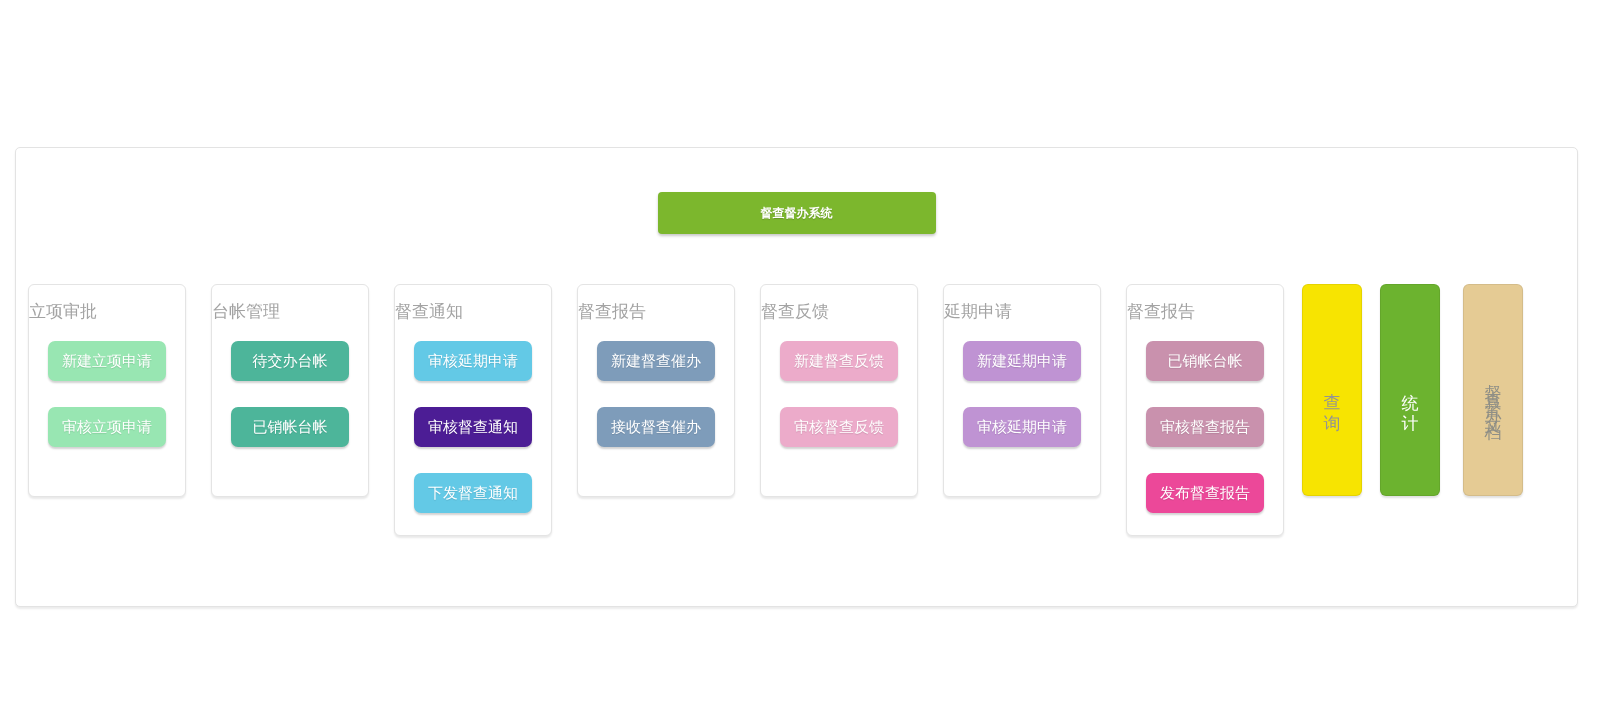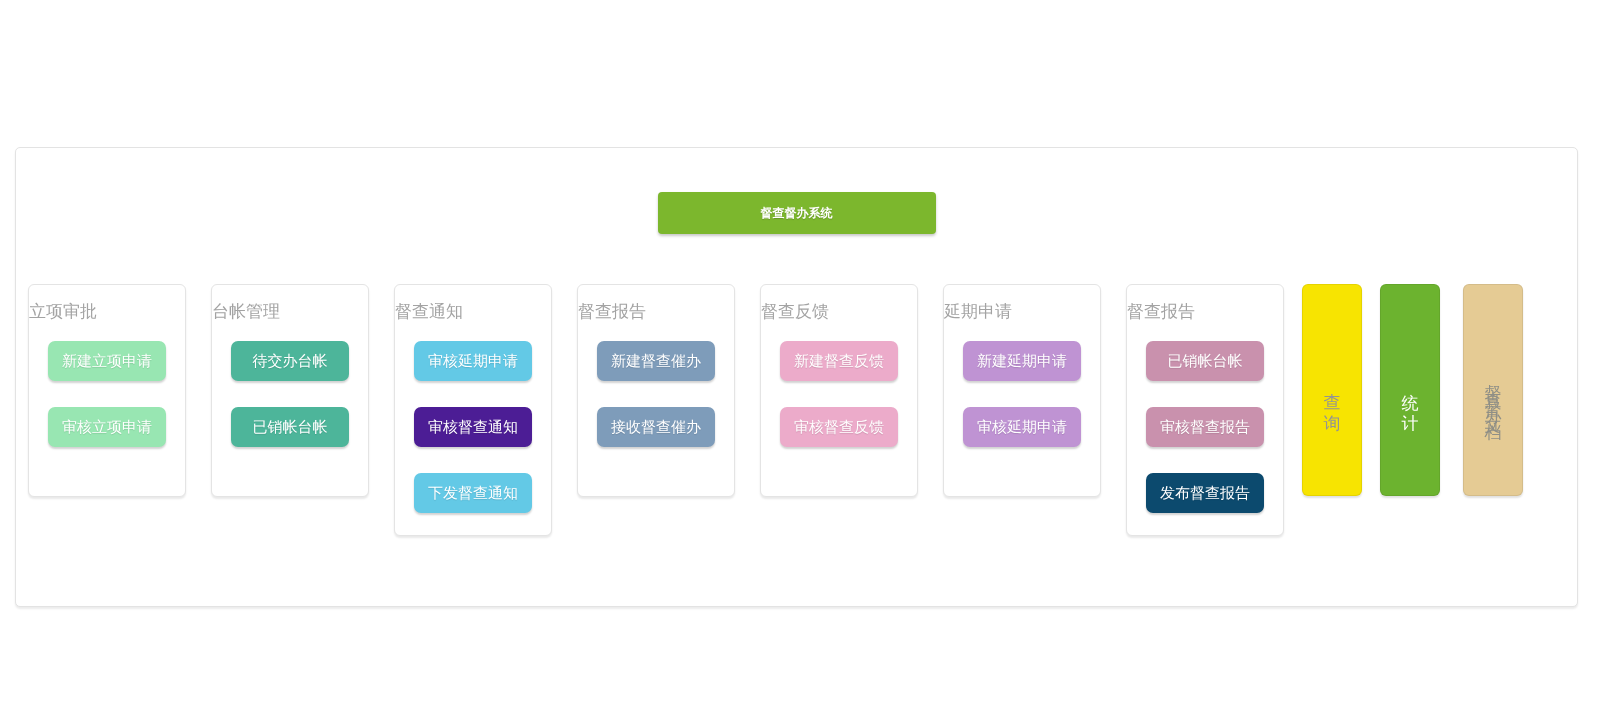--- a/index.html
+++ b/index.html
@@ -149,21 +149,21 @@
     <div class="panel">
       <div class="panel-title">延期申请</div>
       <button class="pbtn" style="background-color: rgb(191, 147, 211);">新建延期申请</button>
       <button class="pbtn" style="background-color: rgb(191, 147, 211);">审核延期申请</button>
     </div>
 
     <div class="panel last">
       <div class="panel-title">督查报告</div>
       <button class="pbtn" style="background-color: rgb(201, 145, 173);">已销帐台帐</button>
       <button class="pbtn" style="background-color: rgb(201, 145, 173);">审核督查报告</button>
-      <button class="pbtn" style="background-color: #0c4a6e;">发布督查报告</button>
+      <button class="pbtn" style="background-color: #ec4899;">发布督查报告</button>
     </div>
 
     <button class="vbtn" style="background-color: rgb(247, 228, 1); color: rgb(148, 148, 148);">
       <span>查询</span>
     </button>
 
     <button class="vbtn stat" style="background-color: rgb(108, 179, 47); color: rgb(255, 255, 255);">
       <span>统计</span>
     </button>
 

